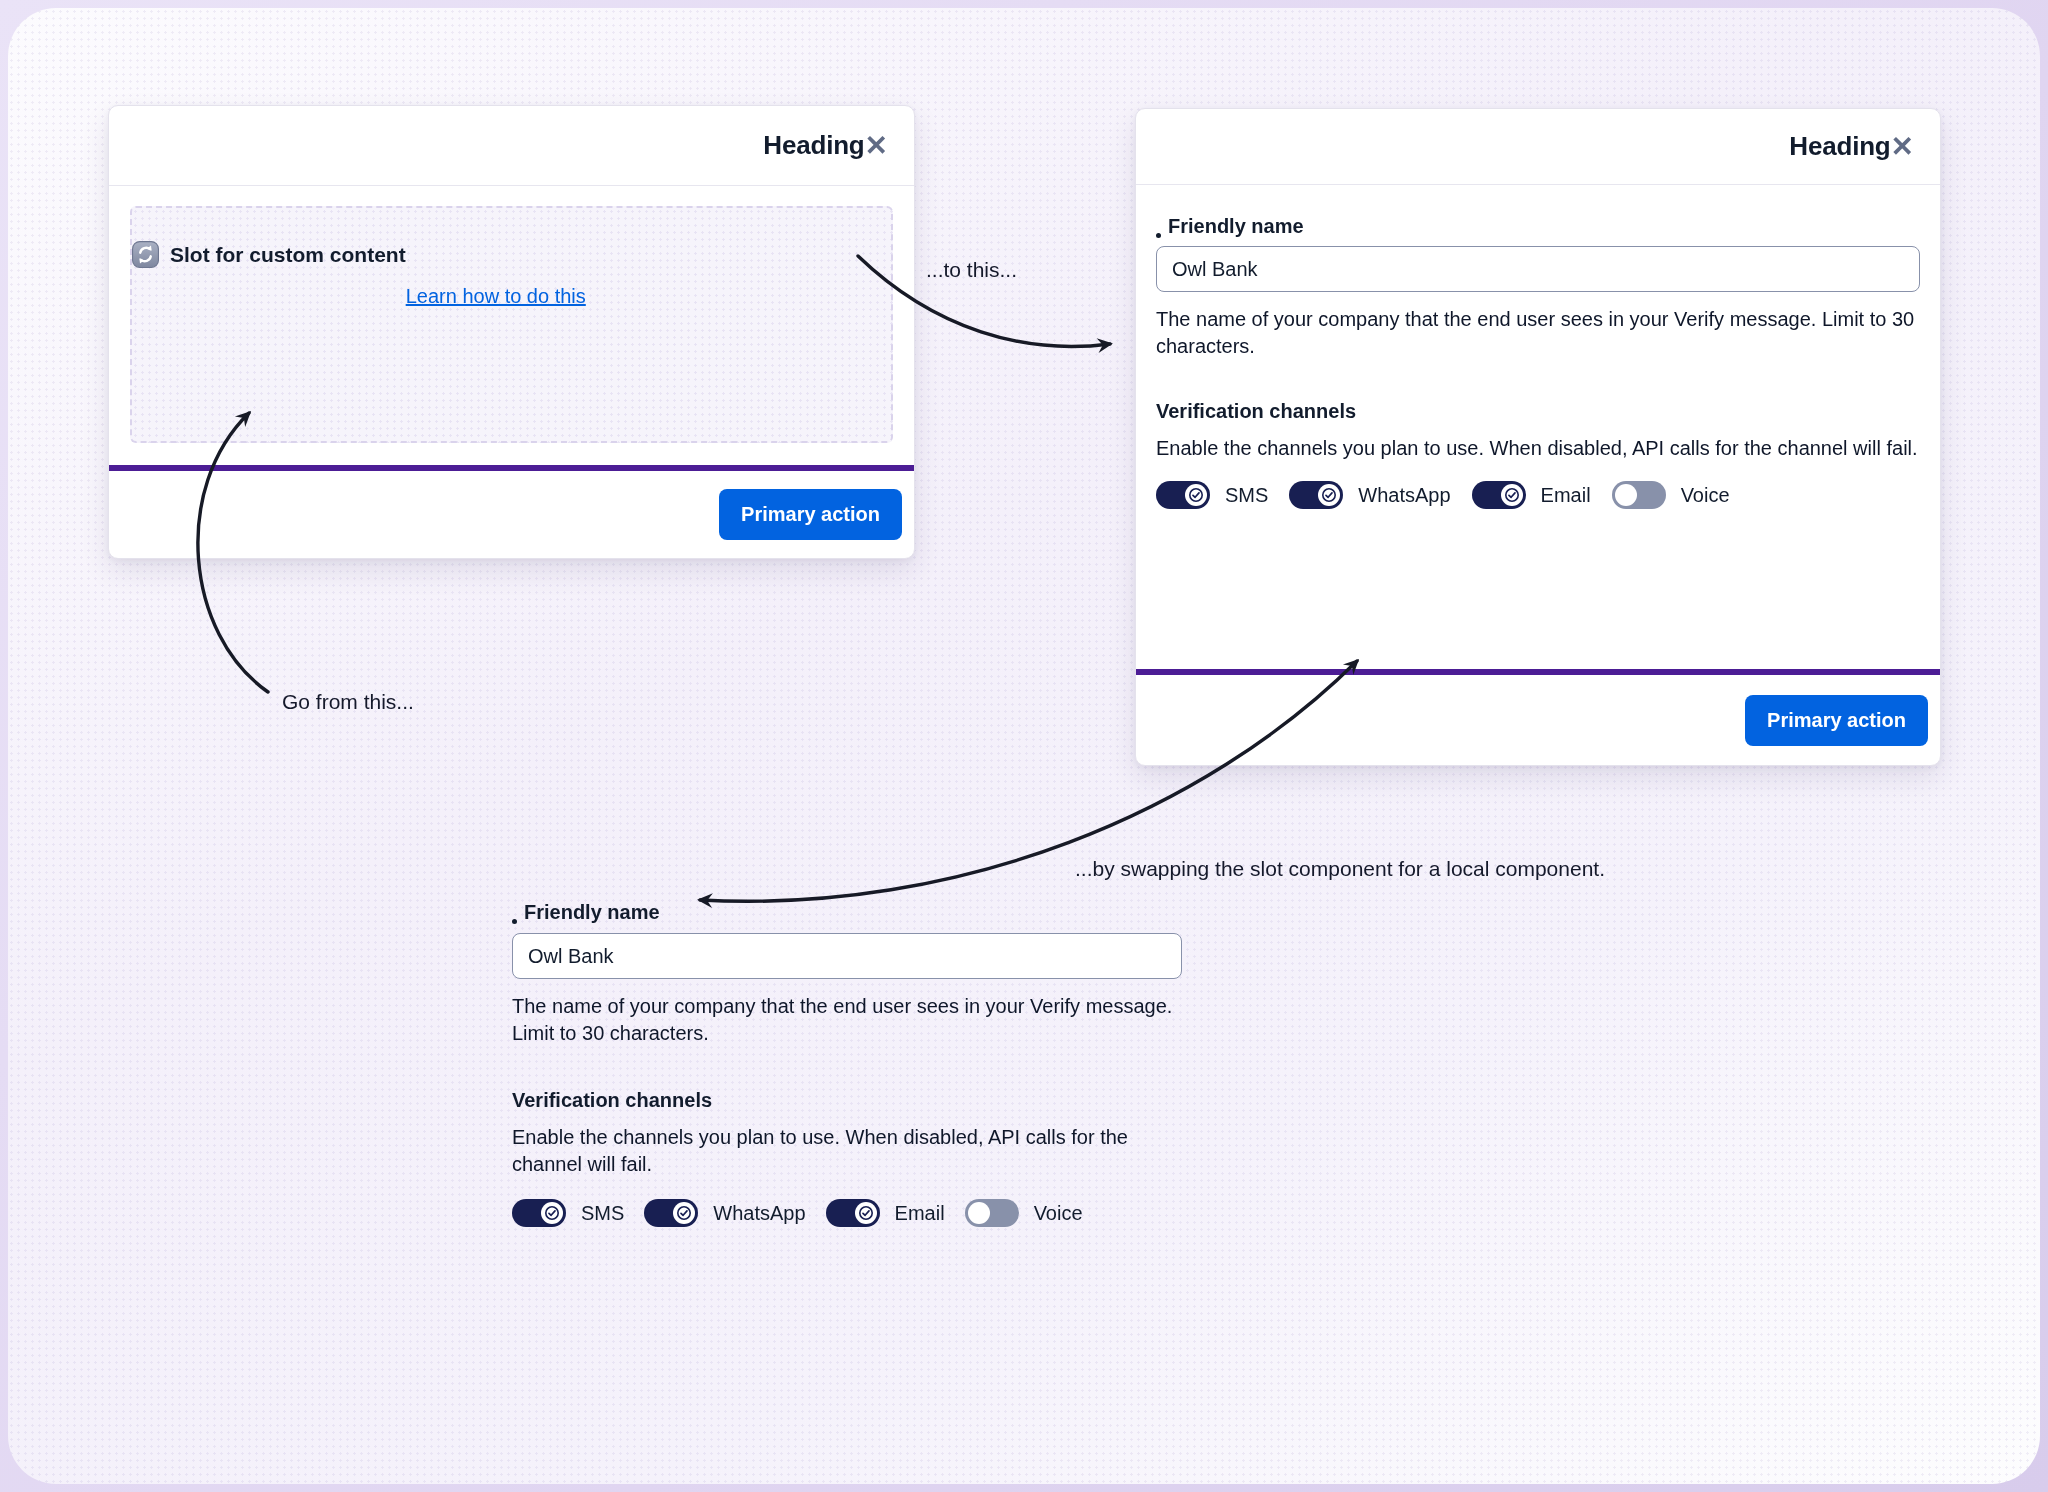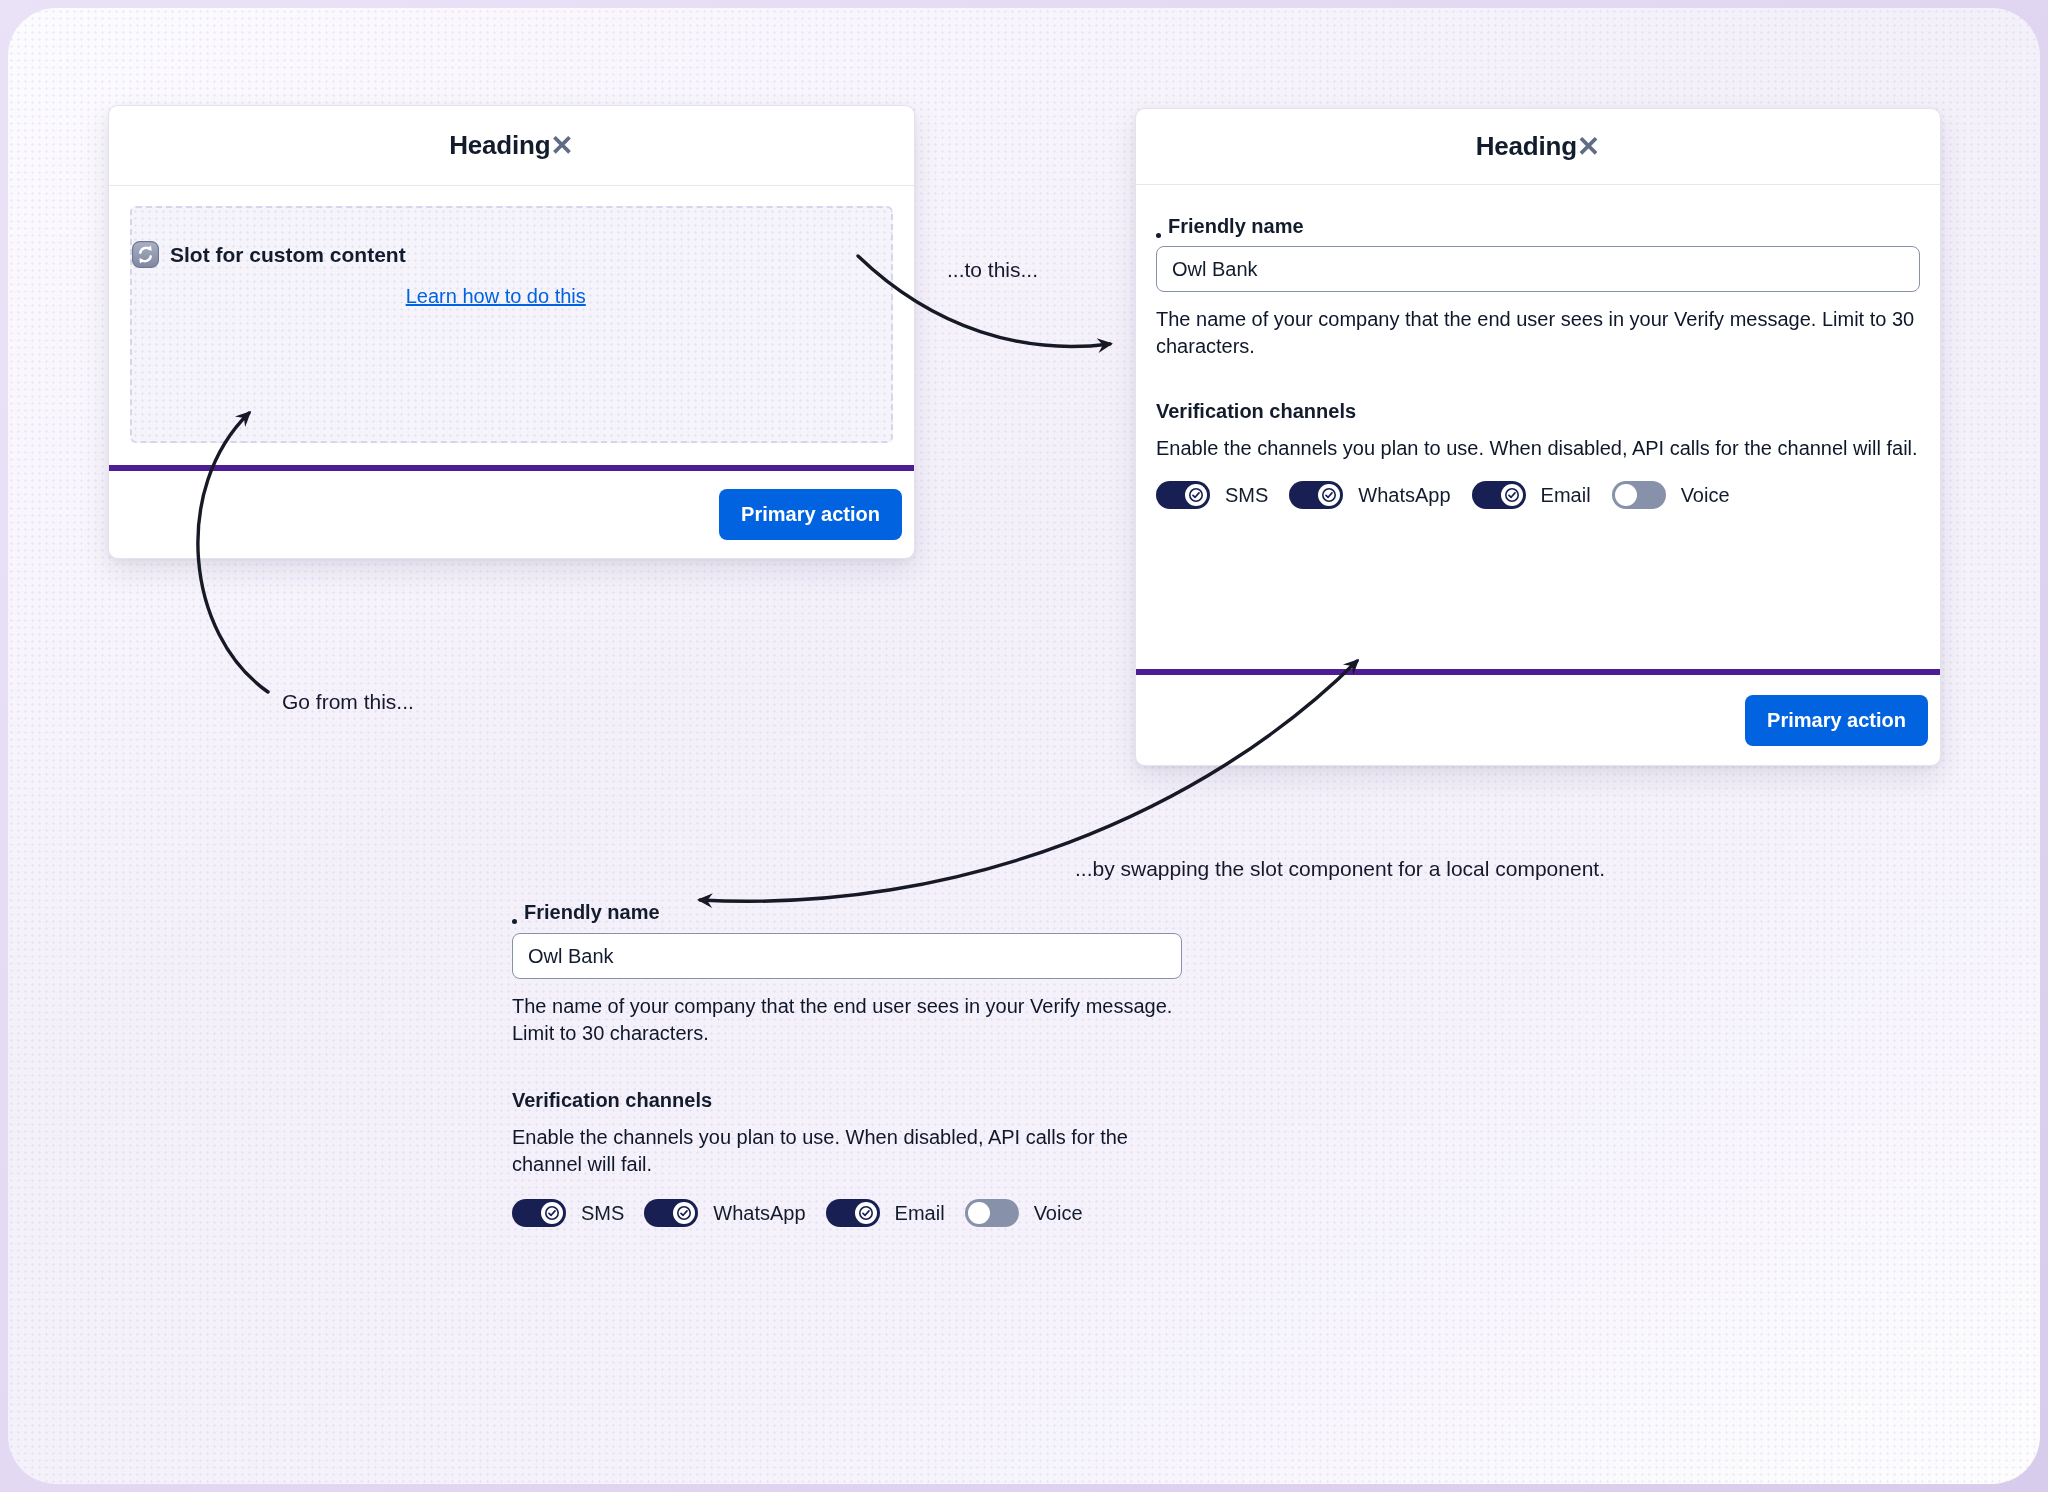--- a/index.html
+++ b/index.html
@@ -23,21 +23,21 @@
   .modal {
     position:absolute; background:#fff;
     border:1px solid #E4E2EC; border-radius:10px;
     box-shadow:0 12px 28px rgba(35,25,80,.10), 0 2px 6px rgba(35,25,80,.06);
     display:flex; flex-direction:column;
   }
   .slot-modal { left:108px; top:105px; width:807px; height:454px; }
   .form-modal { left:1135px; top:108px; width:806px; height:658px; }
 
   .modal-header {
-    display:flex; align-items:center; justify-content:center;
+    display:flex; align-items:center; justify-content:flex-end;
     padding:1px 26px; border-bottom:1px solid #E7E6EF; flex:0 0 auto;
   }
   .slot-modal .modal-header { height:80px; }
   .form-modal .modal-header { height:76px; }
   .modal-title { font-size:26px; font-weight:700; letter-spacing:-0.2px; }
   .close-btn {
     background:none; border:0; cursor:pointer; line-height:1;
     font-size:28px; font-weight:600; color:#606B85; font-family:"Liberation Sans",sans-serif;
   }
 
@@ -98,21 +98,21 @@
   
   .local-form { position:absolute; left:512px; top:884px; width:670px; }
   .badge { display:flex; align-items:center; gap:8px; font-size:18px; color:#606B85; }
   .local-form .field-label { margin-top:17px; }
   .local-form .text-input { margin-top:9px; }
   .local-form .section-label { margin-top:42px; }
   .local-form .channels { margin-top:21px; gap:20px; }
 
   
   .annot { position:absolute; font-size:21px; font-weight:500; color:#15192B; white-space:nowrap; }
-  #annot-to   { left:947px;  top:258px;text-align:right; }
+  #annot-to   { left:926px;  top:258px;text-align:right; }
   #annot-from { left:282px;  top:690px; }
   #annot-swap { left:1075px; top:857px; }
   .arrows { position:absolute; inset:0; width:2048px; height:1492px; pointer-events:none; }
 </style>
 </head>
 <body>
 
 <div class="panel"></div>
 
 <div class="modal slot-modal">

